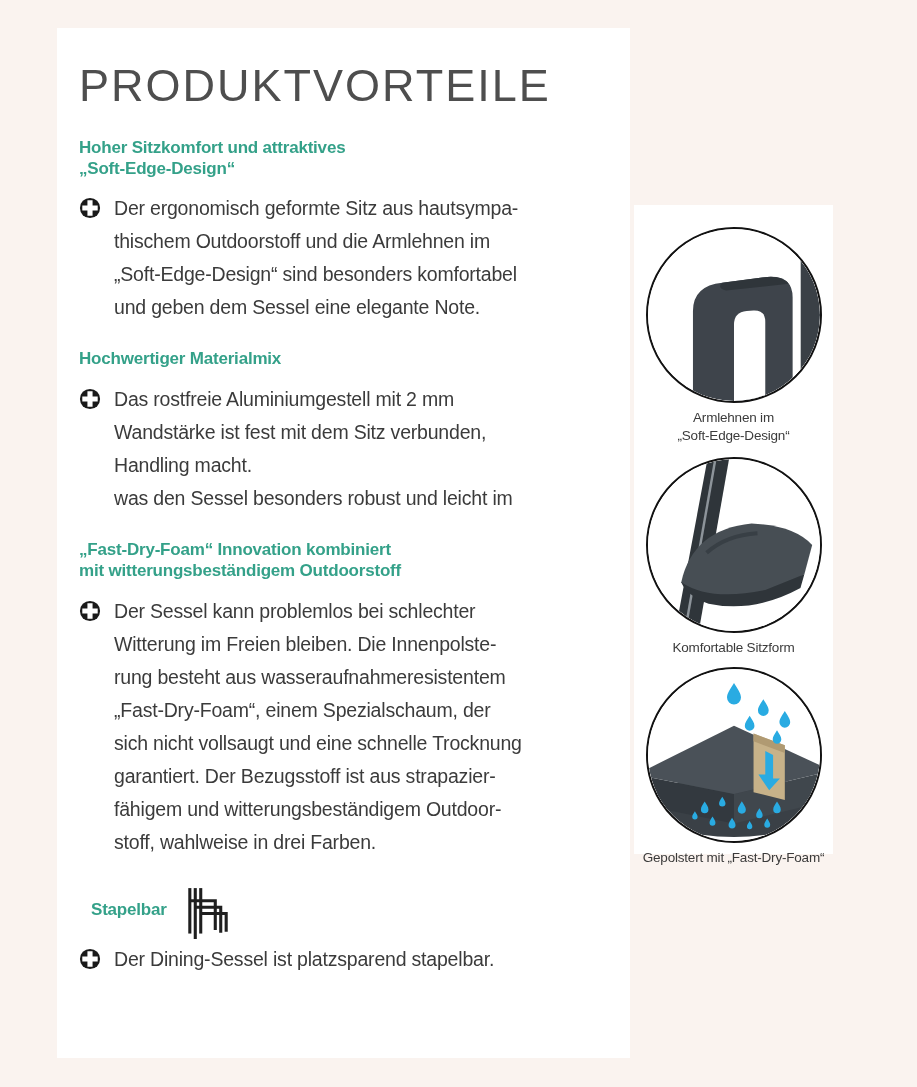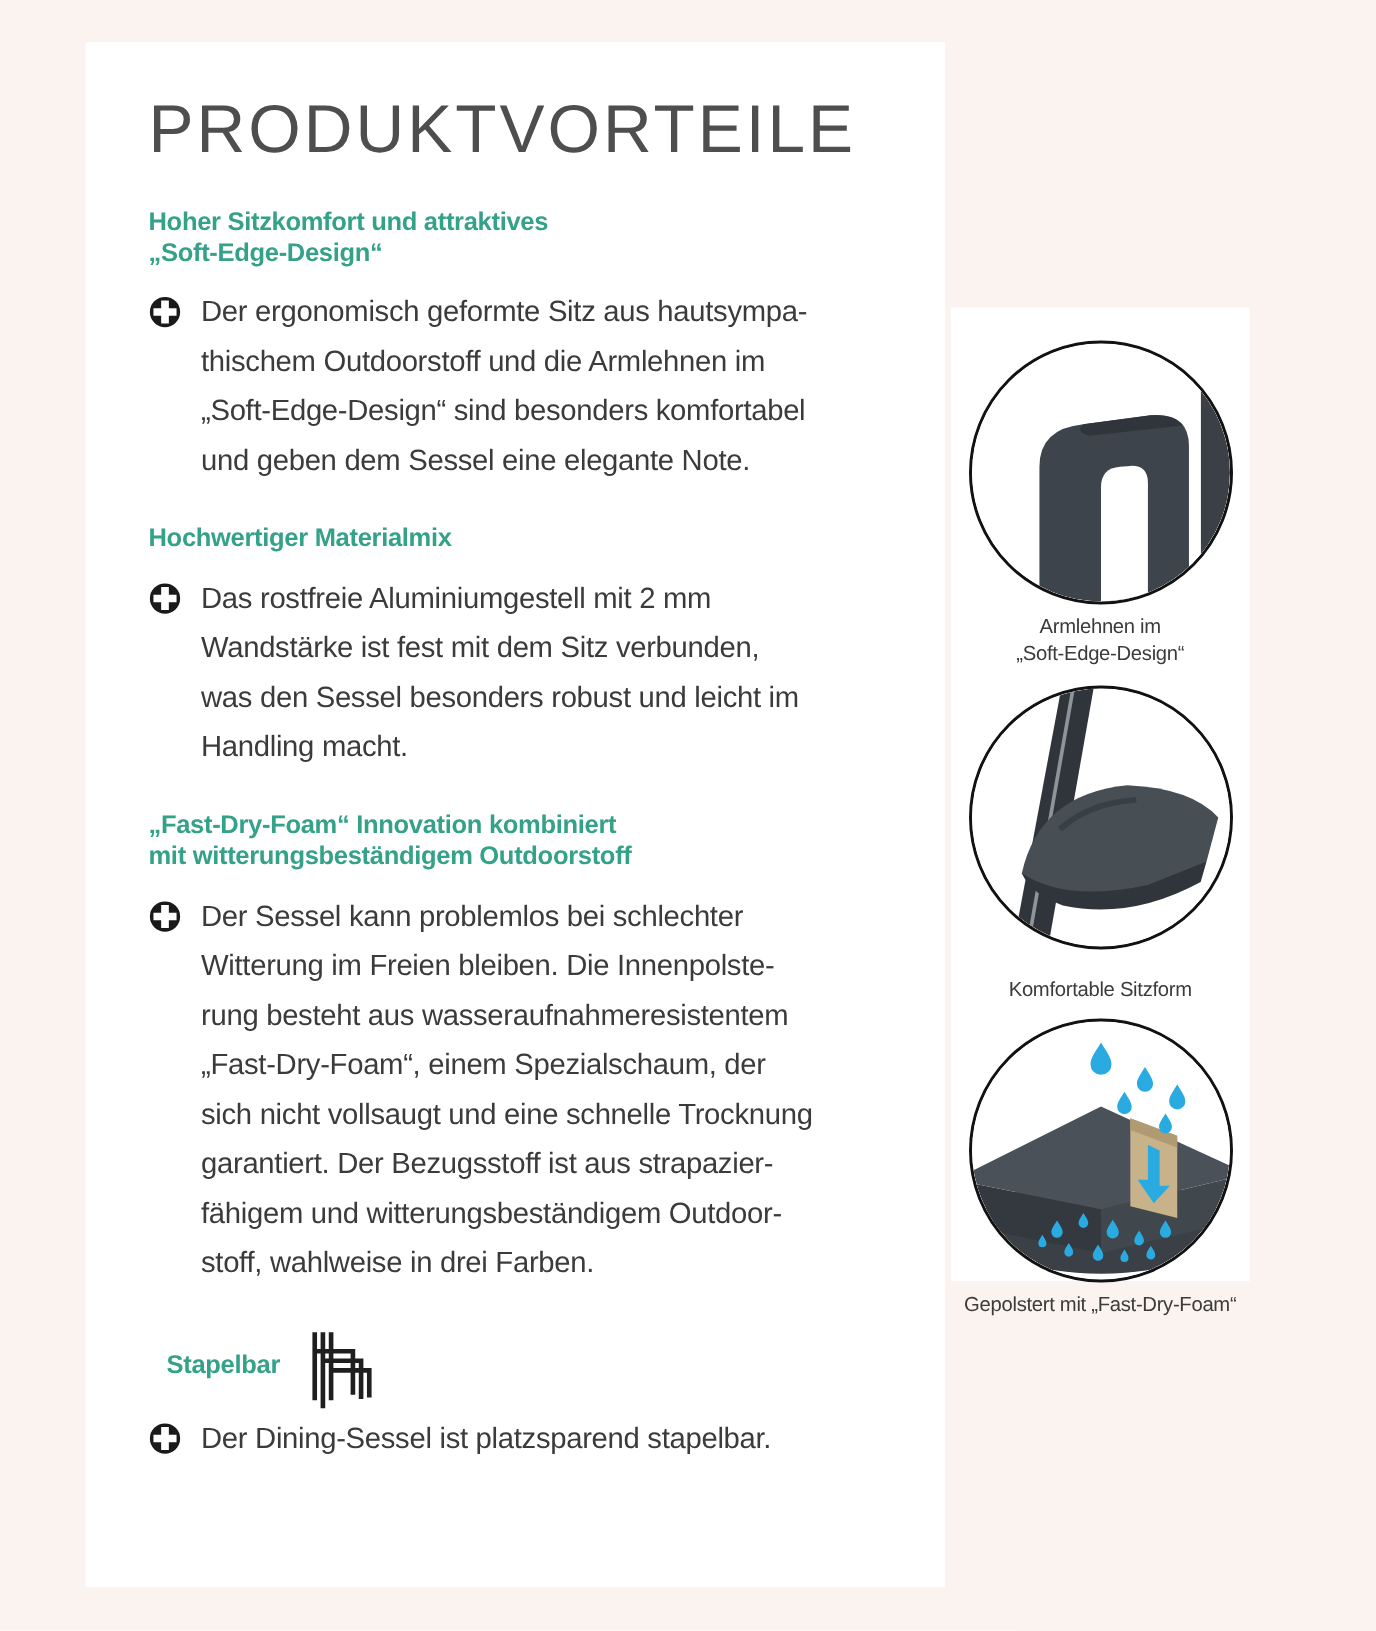--- a/index.html
+++ b/index.html
@@ -6,21 +6,21 @@
   html,body { width:917px; height:1087px; }
   body {
     font-family:"Liberation Sans", sans-serif;
     background:#faf3ef;
     position:relative;
     overflow:hidden;
   }
   .main-panel {
     position:absolute; left:57px; top:28px; width:573px; height:1030px;
     background:#ffffff;
-    padding:34px 40px 0 42px;
+    padding:34px 40px 0 22px;
   }
   .page-title {
     font-size:45px; font-weight:400; letter-spacing:2px;
     color:#4e4e4e; line-height:1.08; margin-bottom:26px;
   }
   h2.section-heading {
     color:#34a189; font-size:17px; font-weight:700; line-height:1.26;
     margin:24px 0 13px 0; letter-spacing:-0.2px;
   }
   h2.first { margin-top:4px; }
@@ -38,21 +38,21 @@
   .figure { display:flex; flex-direction:column; align-items:center; }
   .circle-photo {
     width:176px; height:176px; border-radius:50%;
     border:2.5px solid #121212; overflow:hidden; background:#fff;
   }
   .circle-photo svg { display:block; width:100%; height:100%; }
   .fig-caption {
     margin-top:6px; font-size:13.5px; line-height:1.3; color:#3b3b3b;
     text-align:center; letter-spacing:-0.2px;
   }
-  .fig-gap-a { margin-top:13px;gap:12px; }
+  .fig-gap-a { margin-top:13px; }
   .fig-gap-b { margin-top:10px; }
 </style>
 </head>
 <body>
 
 <div class="main-panel">
   <div class="page-title">PRODUKTVORTEILE</div>
 
   <h2 class="section-heading first">
       <div>Hoher Sitzkomfort und attraktives</div>
@@ -75,22 +75,22 @@
       <div>Hochwertiger Materialmix</div>
     </h2>
   <div class="bullet-row">
     <svg class="plus-icon" viewBox="0 0 24 24">
       <circle cx="12" cy="12" r="11" fill="#1a1a1a"></circle>
       <path d="M12 3.6 V20.4 M3.6 12 H20.4" stroke="#ffffff" stroke-width="5.6"></path>
     </svg>
     <div class="para">
         <div>Das rostfreie Aluminiumgestell mit 2 mm</div>
         <div>Wandstärke ist fest mit dem Sitz verbunden,</div>
+        <div>Handling macht.</div>
         <div>was den Sessel besonders robust und leicht im</div>
-        <div>Handling macht.</div>
       </div>
   </div>
 
   <h2 class="section-heading">
       <div>„Fast-Dry-Foam“ Innovation kombiniert</div>
       <div>mit witterungsbeständigem Outdoorstoff</div>
     </h2>
   <div class="bullet-row">
     <svg class="plus-icon" viewBox="0 0 24 24">
       <circle cx="12" cy="12" r="11" fill="#1a1a1a"></circle>

